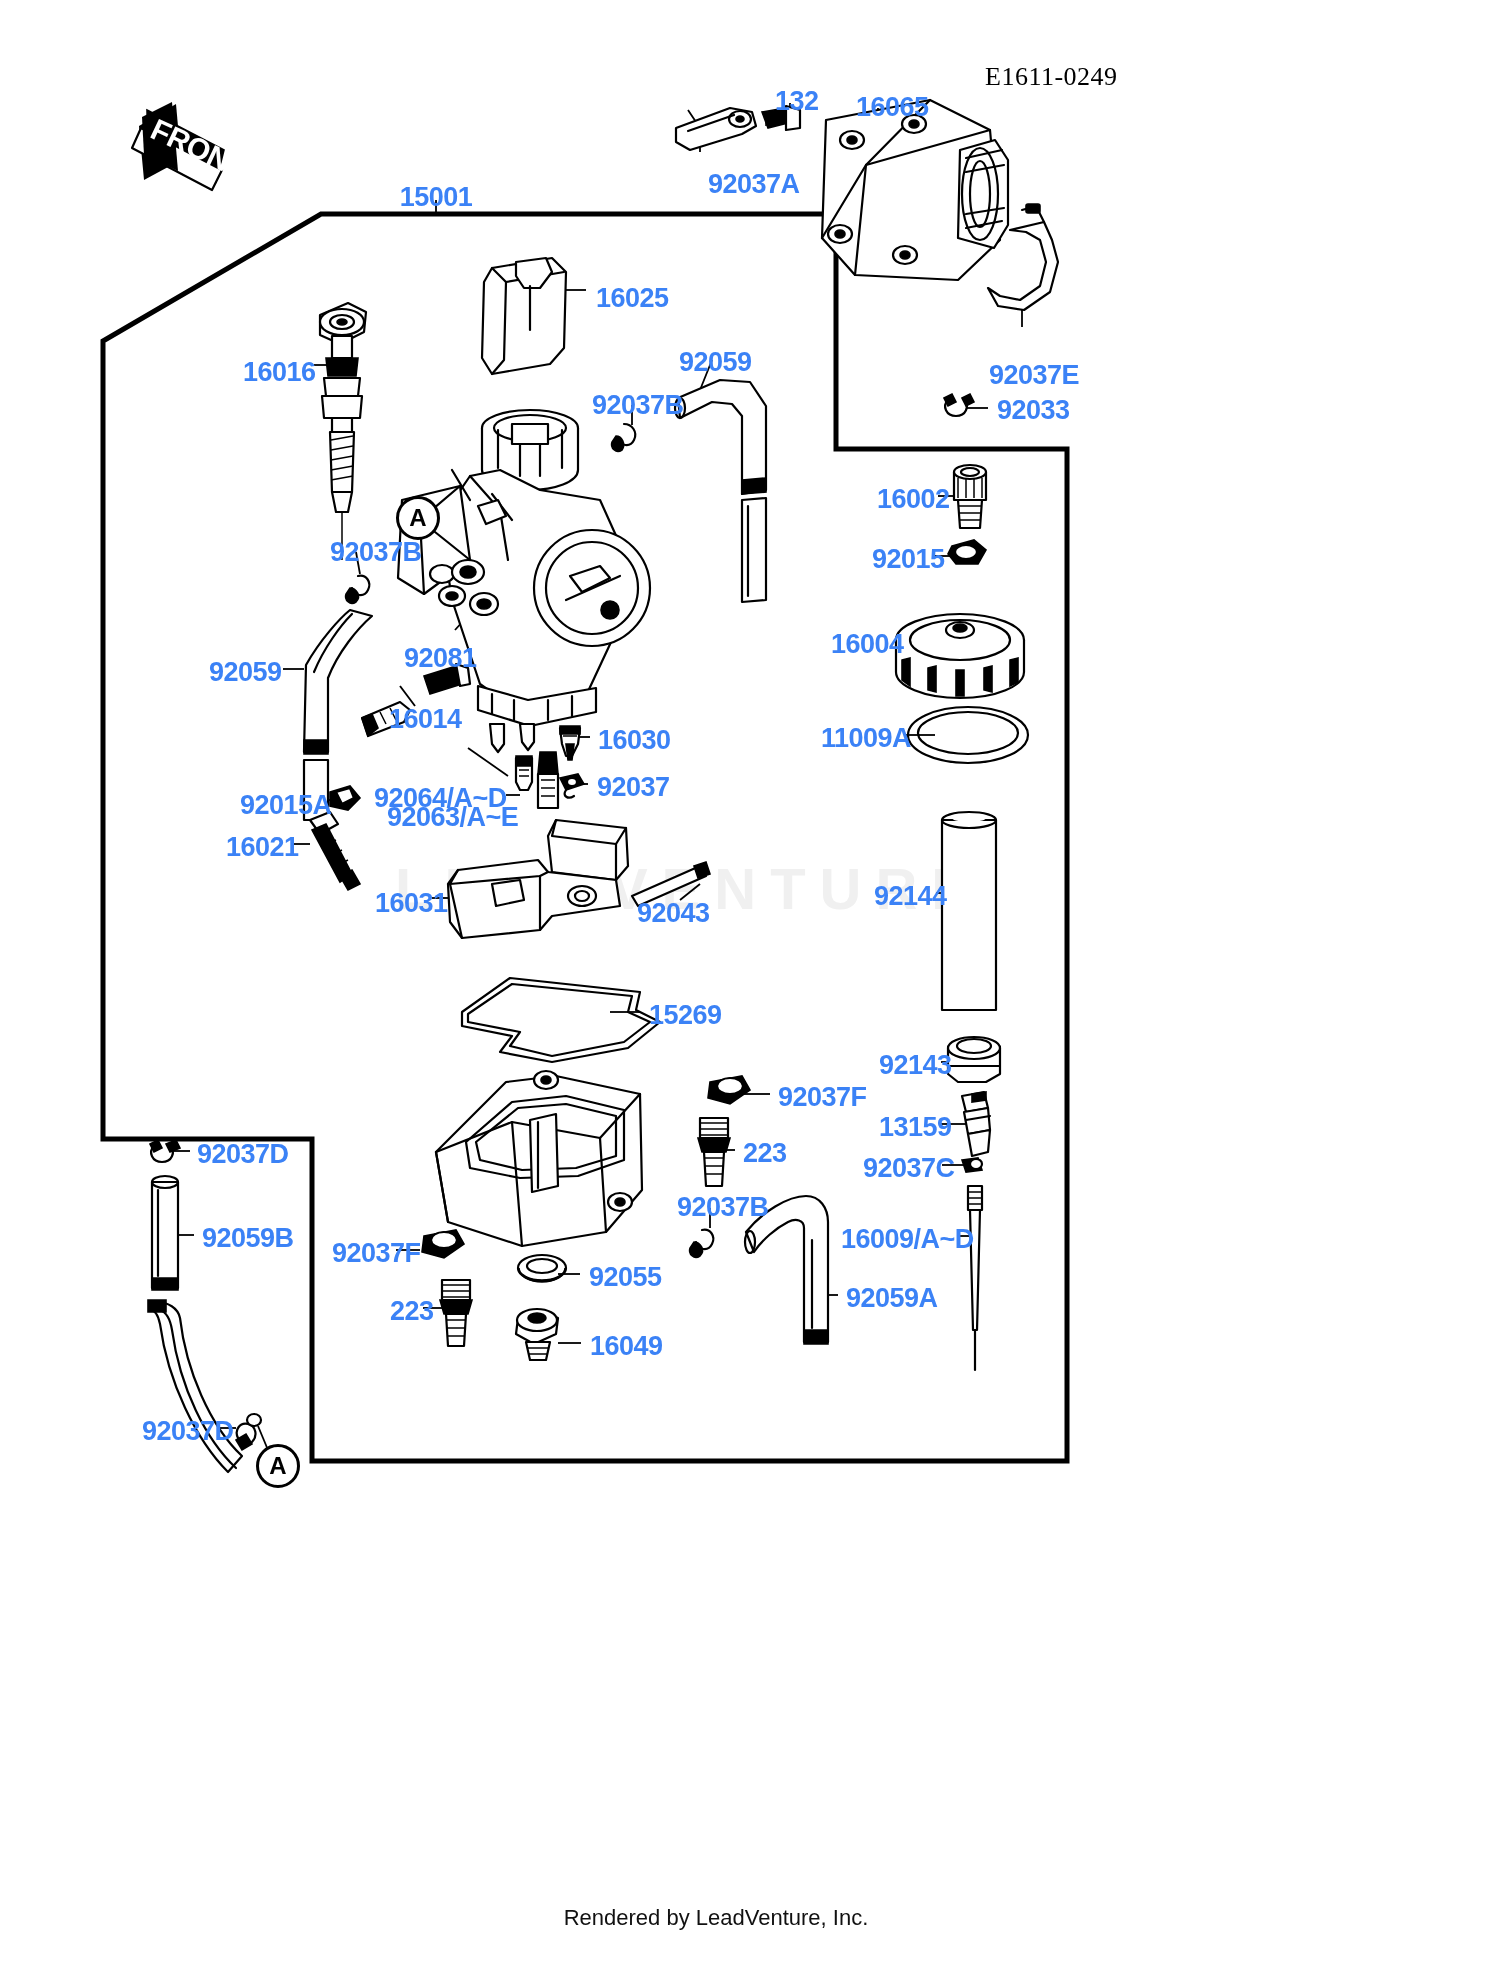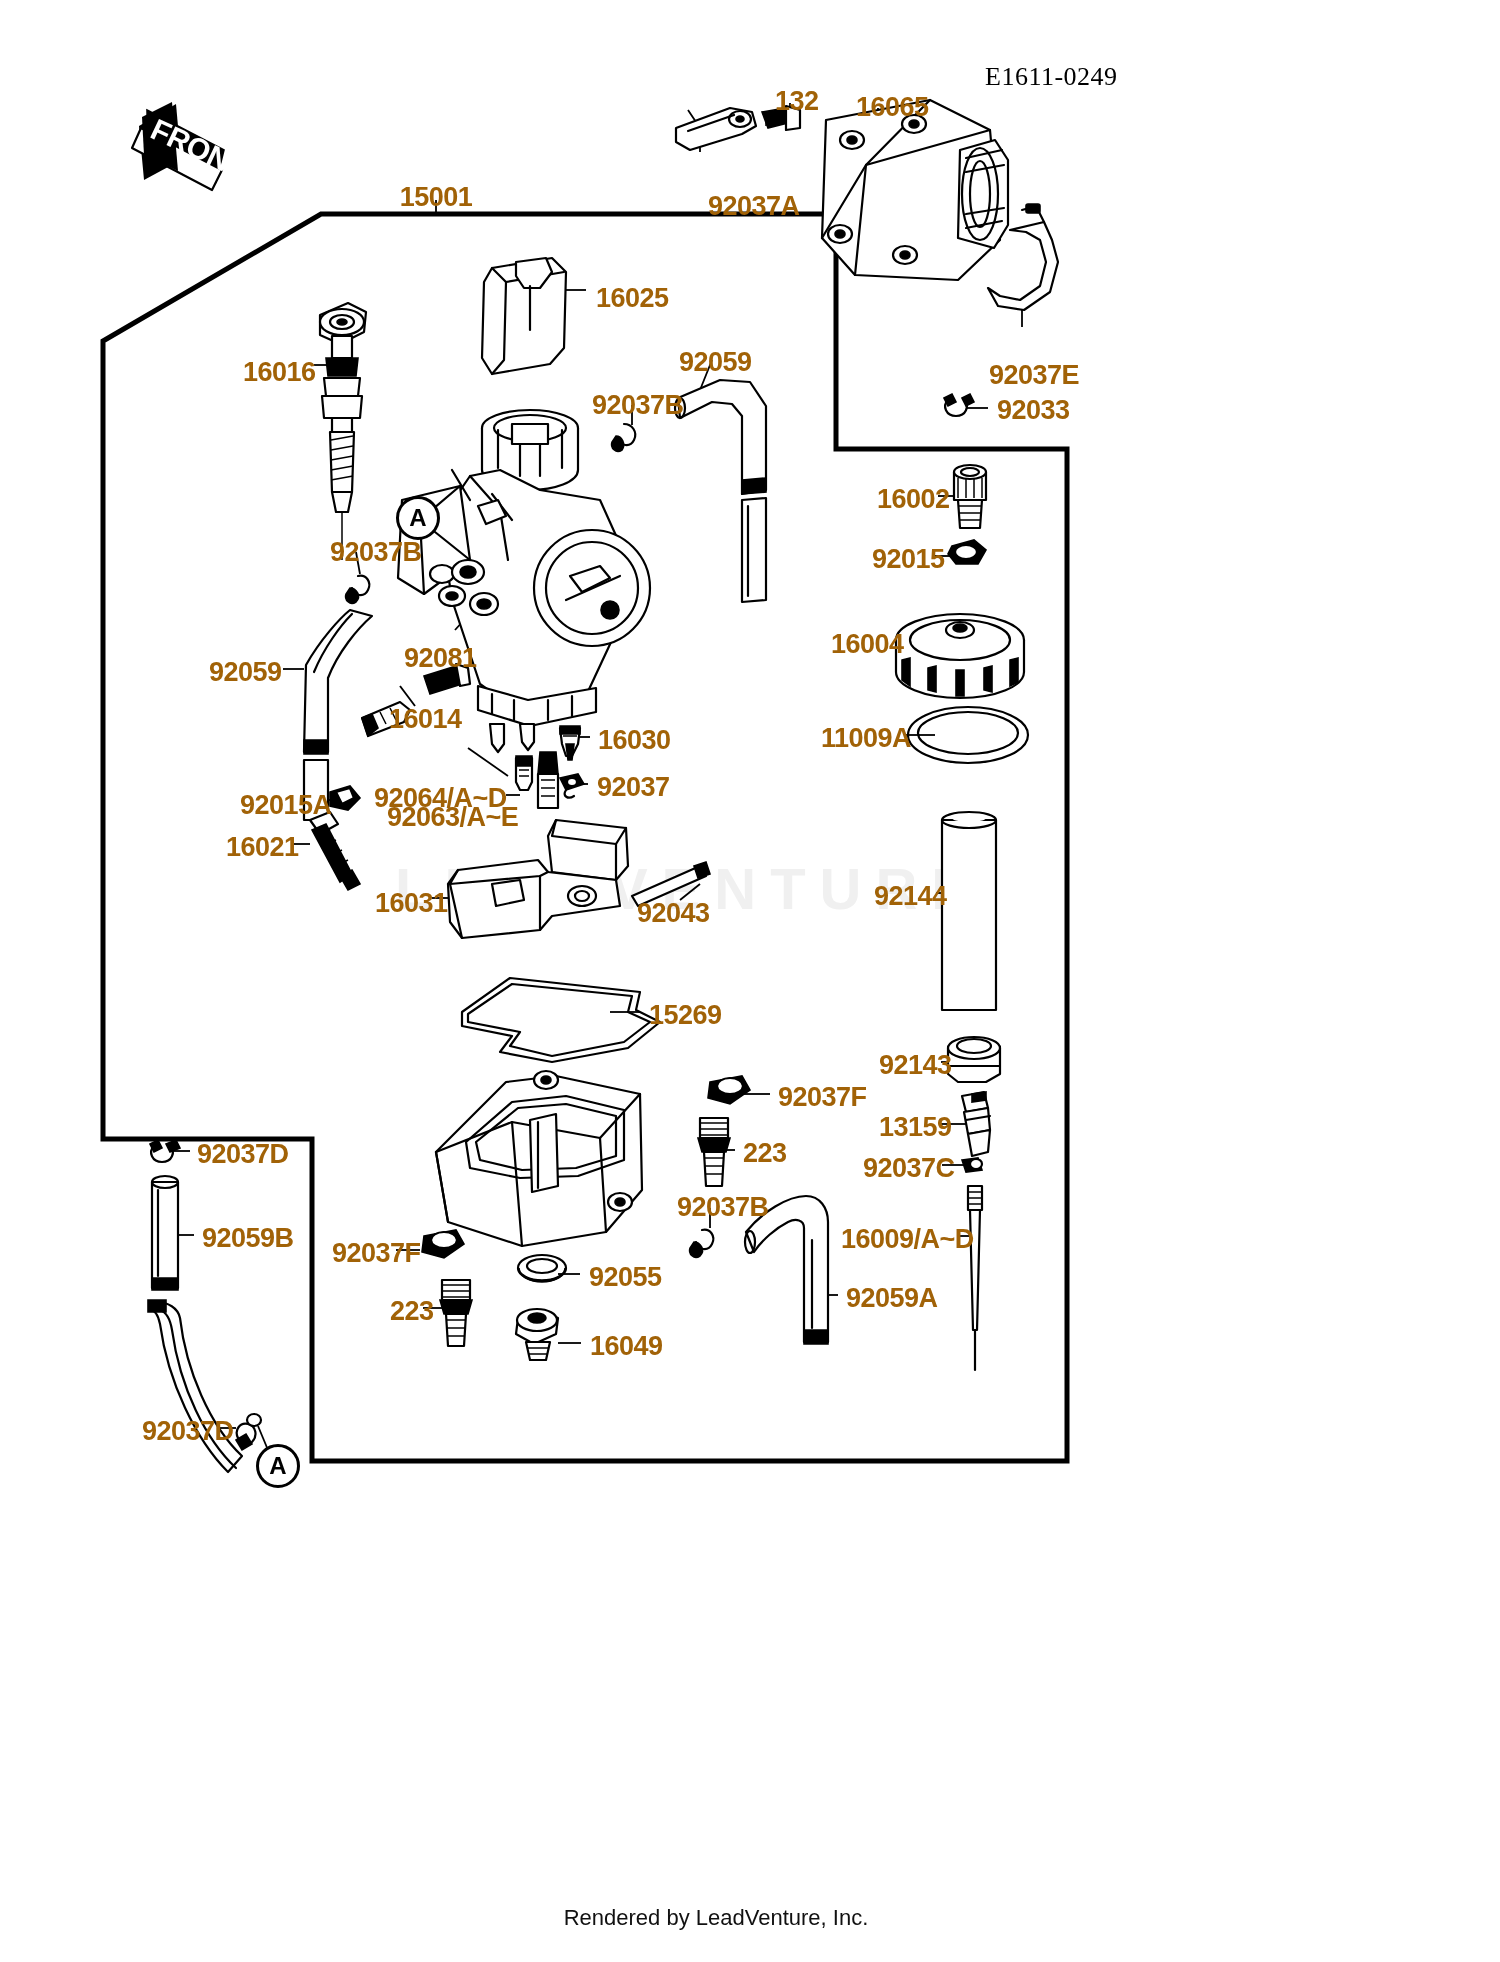--- a/index.html
+++ b/index.html
@@ -1,19 +1,19 @@
 <!DOCTYPE html>
 <html><head>
 <meta charset="utf-8">
 <style>
   html,body{margin:0;padding:0;background:#ffffff;}
   body{width:1500px;height:1962px;position:relative;font-family:"Liberation Sans",sans-serif;overflow:hidden;}
   #stage{position:absolute;left:0;top:0;width:1500px;height:1962px;}
   svg.layer{position:absolute;left:0;top:0;width:1500px;height:1962px;}
-  .lbl{position:absolute;font-family:"Liberation Sans",sans-serif;font-weight:bold;font-size:27px;color:#a16207;white-space:nowrap;letter-spacing:-0.5px;}
+  .lbl{position:absolute;font-family:"Liberation Sans",sans-serif;font-weight:bold;font-size:27px;color:#3b82f6;white-space:nowrap;letter-spacing:-0.5px;}
   .code{position:absolute;font-family:"Liberation Serif",serif;font-size:26px;color:#000;white-space:nowrap;letter-spacing:0.5px;}
   .footer{position:absolute;left:0;width:1432px;text-align:center;font-family:"Liberation Sans",sans-serif;font-size:22px;color:#111;}
   .wm{position:absolute;font-family:"Liberation Sans",sans-serif;font-weight:bold;color:#f0f0f0;letter-spacing:14px;font-size:58px;user-select:none;}
   .circA{position:absolute;width:38px;height:38px;border:3px solid #000;border-radius:50%;font-family:"Liberation Sans",sans-serif;font-weight:bold;font-size:24px;
          display:flex;align-items:center;justify-content:center;background:#fff;}
 </style>
 </head>
 <body>
 
 <div id="stage">
@@ -511,21 +511,21 @@
     <span>A</span>
   </div>
   <div class="circA" style="left:256px;top:1444px;">
     <span>A</span>
   </div>
 
   <div class="code" style="left:985px;top:62px;">E1611-0249</div>
 
   <div id="labels">
       <div class="lbl" style="left: 436px; top: 182px; transform: translateX(-50%);">15001</div>
-      <div class="lbl" style="left: 708px; top: 169px; margin-top: 22px;">92037A</div>
+      <div class="lbl" style="left: 708px; top: 169px;">92037A</div>
       <div class="lbl" style="left: 775px; top: 86px;">132</div>
       <div class="lbl" style="left: 856px; top: 92px;">16065</div>
       <div class="lbl" style="left: 989px; top: 360px; text-align: right;">92037E</div>
       <div class="lbl" style="left: 596px; top: 283px;">16025</div>
       <div class="lbl" style="left: 243px; top: 357px;">16016</div>
       <div class="lbl" style="left: 679px; top: 347px;">92059</div>
       <div class="lbl" style="left: 592px; top: 390px;">92037B</div>
       <div class="lbl" style="left: 997px; top: 395px;">92033</div>
       <div class="lbl" style="left: 877px; top: 484px;">16002</div>
       <div class="lbl" style="left: 872px; top: 544px;">92015</div>

